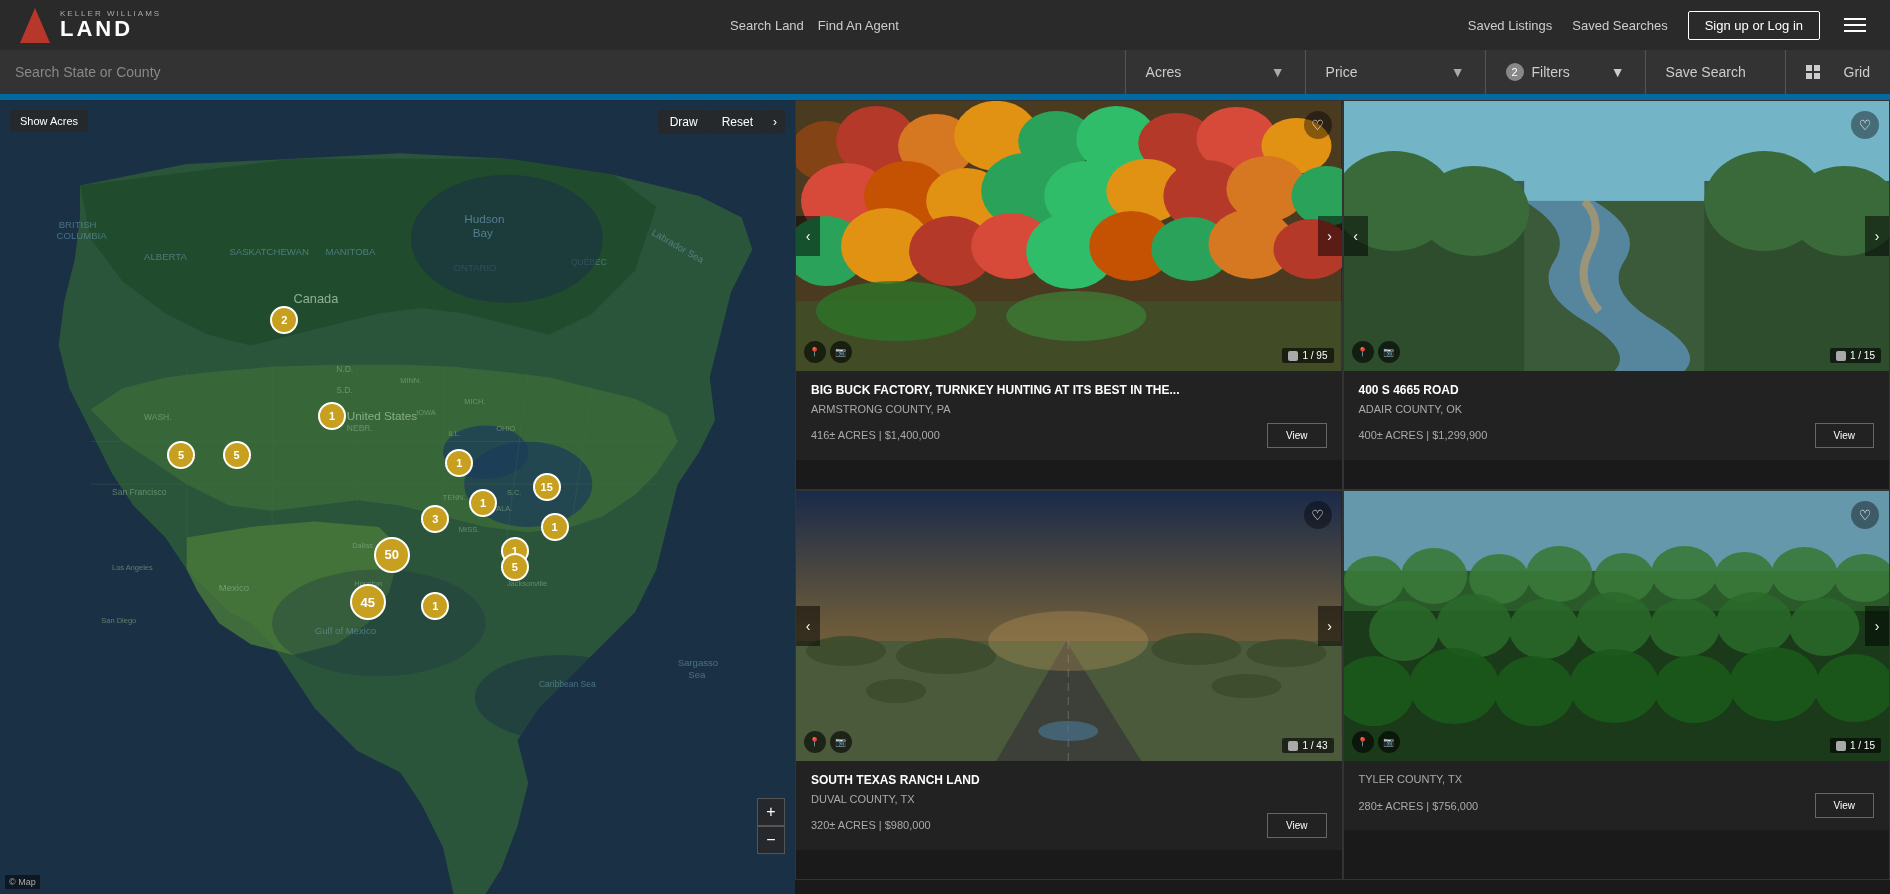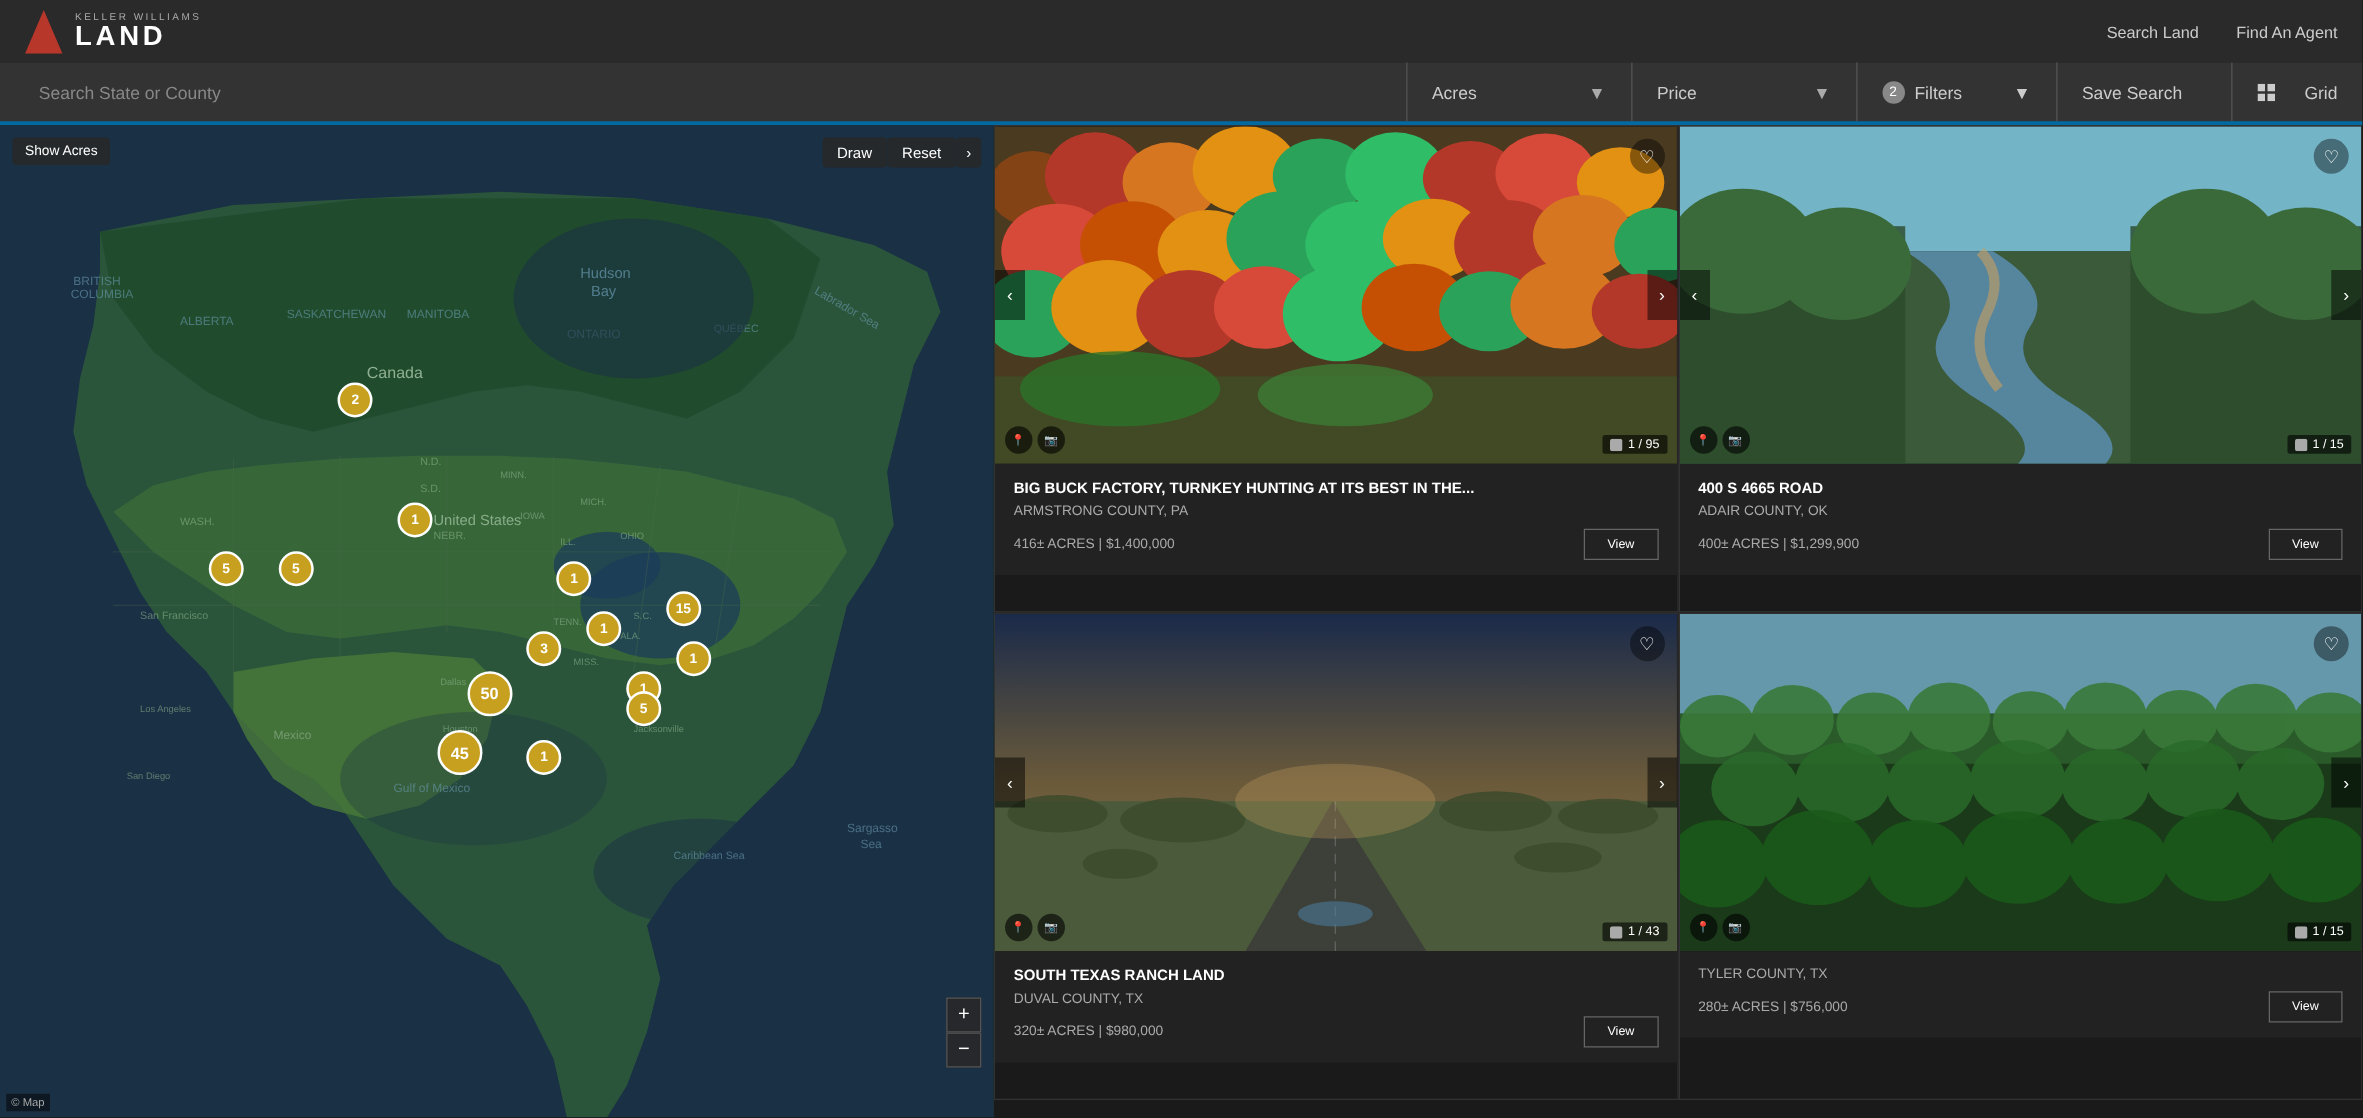--- a/index.html
+++ b/index.html
@@ -35,21 +35,21 @@
       font-weight: bold;
       color: #fff;
       letter-spacing: 3px;
     }
     .logo-icon {
       width: 30px;
       height: 35px;
     }
     .nav-links {
       display: flex;
-      gap: 30px;
+      gap: 14px;
     }
     .nav-link {
       color: #ccc;
       text-decoration: none;
       font-size: 13px;
       cursor: pointer;
     }
     .header-right {
       display: flex;
       align-items: center;
@@ -83,22 +83,21 @@
       height: 2px;
       background: #fff;
     }
 
     
     .search-bar {
       background: #333;
       height: 50px;
       display: flex;
       align-items: center;
-      border-bottom: 3px solid #0369a1;
-      padding-left: 16px;
+      border-bottom: 6px solid #0369a1;
     }
     .search-input-wrap {
       flex: 1;
       height: 100%;
       border-right: 1px solid #555;
       display: flex;
       align-items: center;
       padding: 0 15px;
     }
     .search-input-wrap input {
@@ -409,20 +408,30 @@
       <span class="logo-kw">KELLER WILLIAMS</span>
       <span class="logo-land">LAND</span>
     </div>
   </div>
 
   <nav class="nav-links">
     <a class="nav-link">Search Land</a>
     <a class="nav-link">Find An Agent</a>
   </nav>
 
+  <div class="header-right">
+    <a class="saved-link">Saved Listings</a>
+    <a class="saved-link">Saved Searches</a>
+    <button class="login-btn">Sign up or Log in</button>
+    <div class="menu-icon">
+      <span></span>
+      <span></span>
+      <span></span>
+    </div>
+  </div>
 </header>
 
 <div class="search-bar">
   <div class="search-input-wrap">
     <input type="text" placeholder="Search State or County" style="">
   </div>
   <div class="dropdown-filter">
     <span>Acres</span>
     <span class="chevron">▼</span>
   </div>

